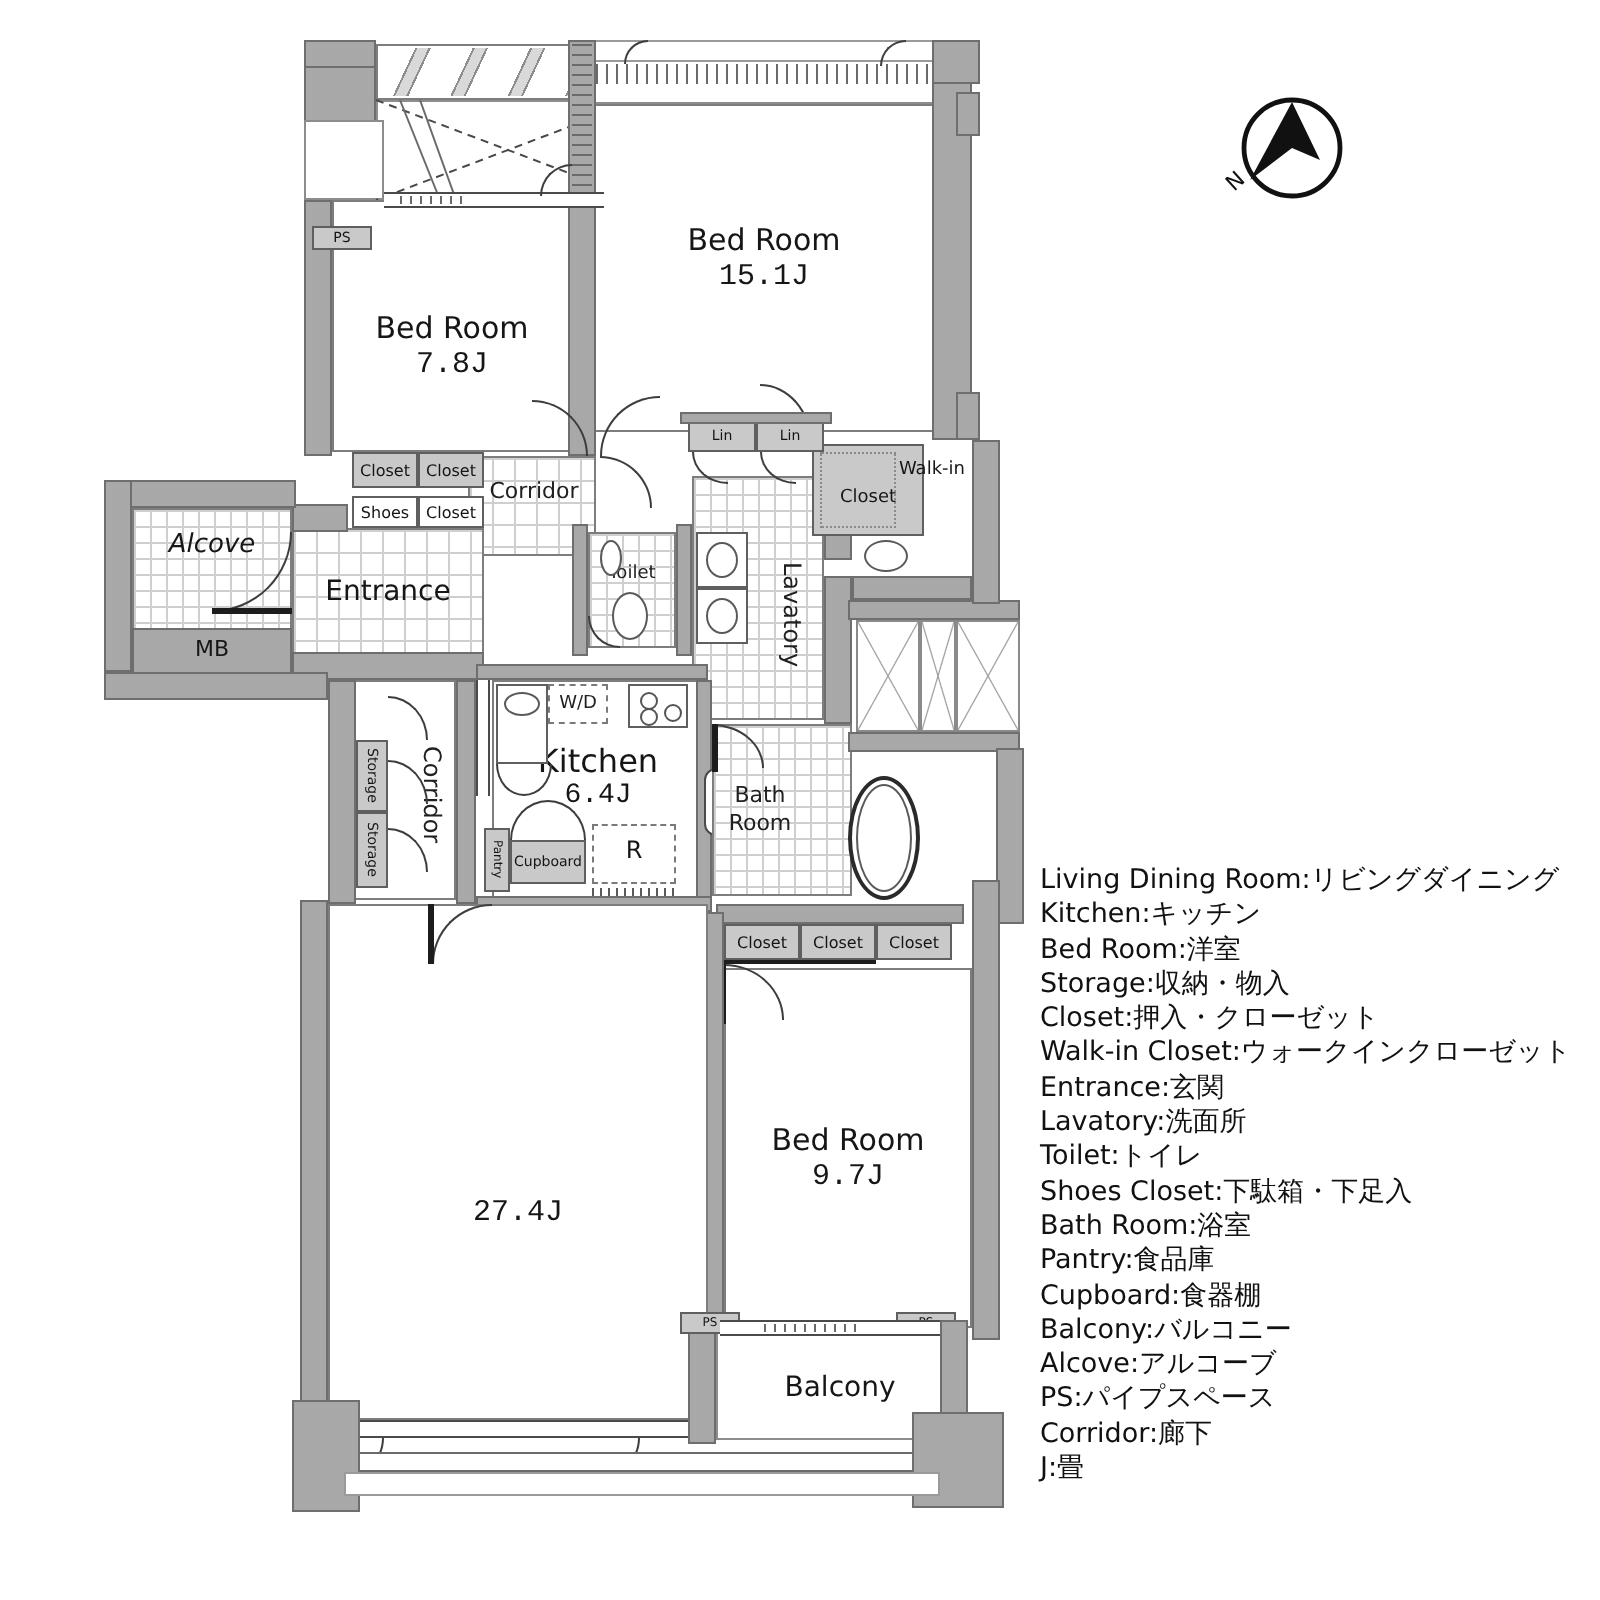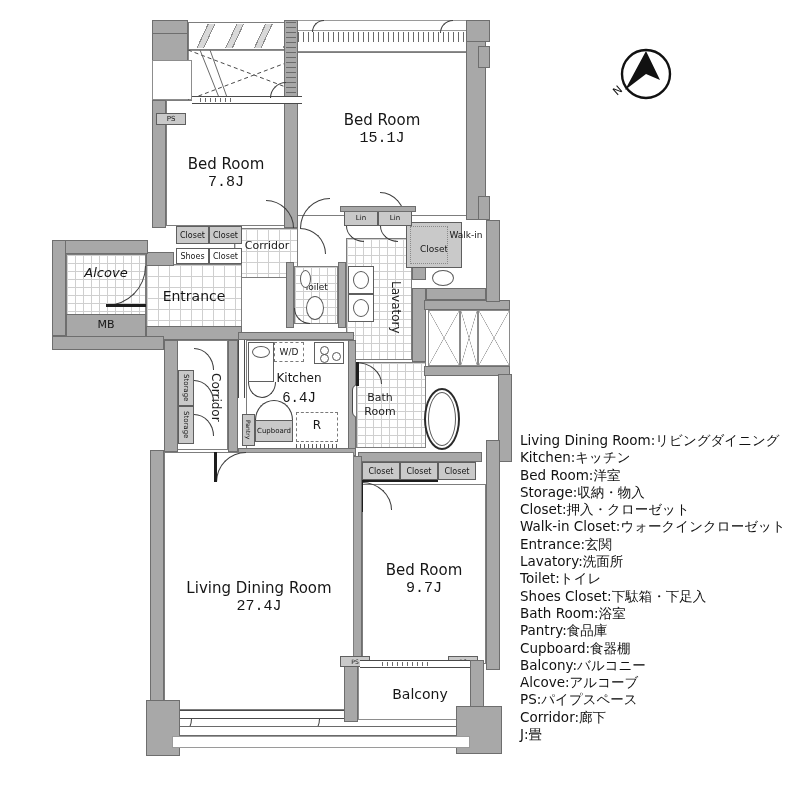--- a/index.html
+++ b/index.html
@@ -180,21 +180,21 @@
   <div class="dash" style="left:410px;top:226px;width:38px;height:38px;border-color:#8a8a8a;border-style:dotted;"></div>
   <div class="arc tr" style="left:380px;top:192px;width:26px;height:30px;"></div>
 
   <div class="box" style="left:344px;top:210px;width:34px;height:16px;font-size:7px;">Lin</div>
   <div class="box" style="left:378px;top:210px;width:34px;height:16px;font-size:7px;">Lin</div>
   <div class="arc bl" style="left:346px;top:226px;width:18px;height:16px;"></div>
   <div class="arc bl" style="left:380px;top:226px;width:18px;height:16px;"></div>
   <div class="wall" style="left:340px;top:206px;width:76px;height:6px;"></div>
 
   <div class="room" style="left:246px;top:340px;width:106px;height:110px;"></div>
-  <div class="lbl rname" style="left:250px;top:372px;width:98px;font-size:12px;">Kitchen</div>
+  <div class="lbl rname" style="left:250px;top:372px;width:98px;font-size:16px;">Kitchen</div>
   <div class="lbl rsize" style="left:250px;top:390px;width:98px;font-size:14px;">6.4J</div>
   <div class="dashw" style="left:274px;top:342px;width:30px;height:20px;"></div>
   <div class="lbl tiny" style="left:274px;top:347px;width:30px;font-size:9px;">W/D</div>
   <div class="boxw" style="left:314px;top:342px;width:30px;height:22px;"></div>
   <div style="position:absolute;left:320px;top:346px;width:7px;height:7px;border:1px solid #555;border-radius:50%;"></div>
   <div style="position:absolute;left:332px;top:352px;width:7px;height:7px;border:1px solid #555;border-radius:50%;"></div>
   <div style="position:absolute;left:320px;top:354px;width:7px;height:7px;border:1px solid #555;border-radius:50%;"></div>
   <div class="dashw" style="left:296px;top:412px;width:42px;height:30px;"></div>
   <div class="lbl" style="left:296px;top:419px;width:42px;font-size:12px;">R</div>
   <div class="box v" style="left:242px;top:414px;width:13px;height:32px;font-size:6px;">Pantry</div>
@@ -236,21 +236,20 @@
   <div class="leaf" style="left:362px;top:480px;width:76px;height:2px;"></div>
 
   <div class="room" style="left:362px;top:484px;width:124px;height:180px;"></div>
   <div class="lbl rname" style="left:368px;top:562px;width:112px;">Bed Room</div>
   <div class="lbl rsize" style="left:368px;top:580px;width:112px;">9.7J</div>
   <div class="arc tr" style="left:362px;top:482px;width:30px;height:28px;"></div>
   <div class="leaf" style="left:360px;top:482px;width:3px;height:30px;"></div>
   <div class="wall" style="left:352px;top:456px;width:10px;height:204px;"></div>
 
   <div class="room" style="left:164px;top:452px;width:190px;height:258px;"></div>
-  <div class="lbl rname" style="left:176px;top:580px;width:166px;">Living Dining Room</div>
   <div class="lbl rsize" style="left:176px;top:598px;width:166px;">27.4J</div>
   <div class="wall" style="left:150px;top:450px;width:14px;height:262px;"></div>
   <div class="arc tl" style="left:216px;top:452px;width:30px;height:30px;"></div>
   <div class="leaf" style="left:214px;top:452px;width:3px;height:30px;"></div>
 
   <div class="slide" style="left:168px;top:710px;width:60px;height:9px;"></div>
   <div class="slide" style="left:228px;top:710px;width:60px;height:9px;"></div>
   <div class="slide" style="left:288px;top:710px;width:56px;height:9px;"></div>
   <div class="arc br" style="left:168px;top:719px;width:24px;height:22px;"></div>
   <div class="arc br" style="left:296px;top:719px;width:24px;height:22px;"></div>

